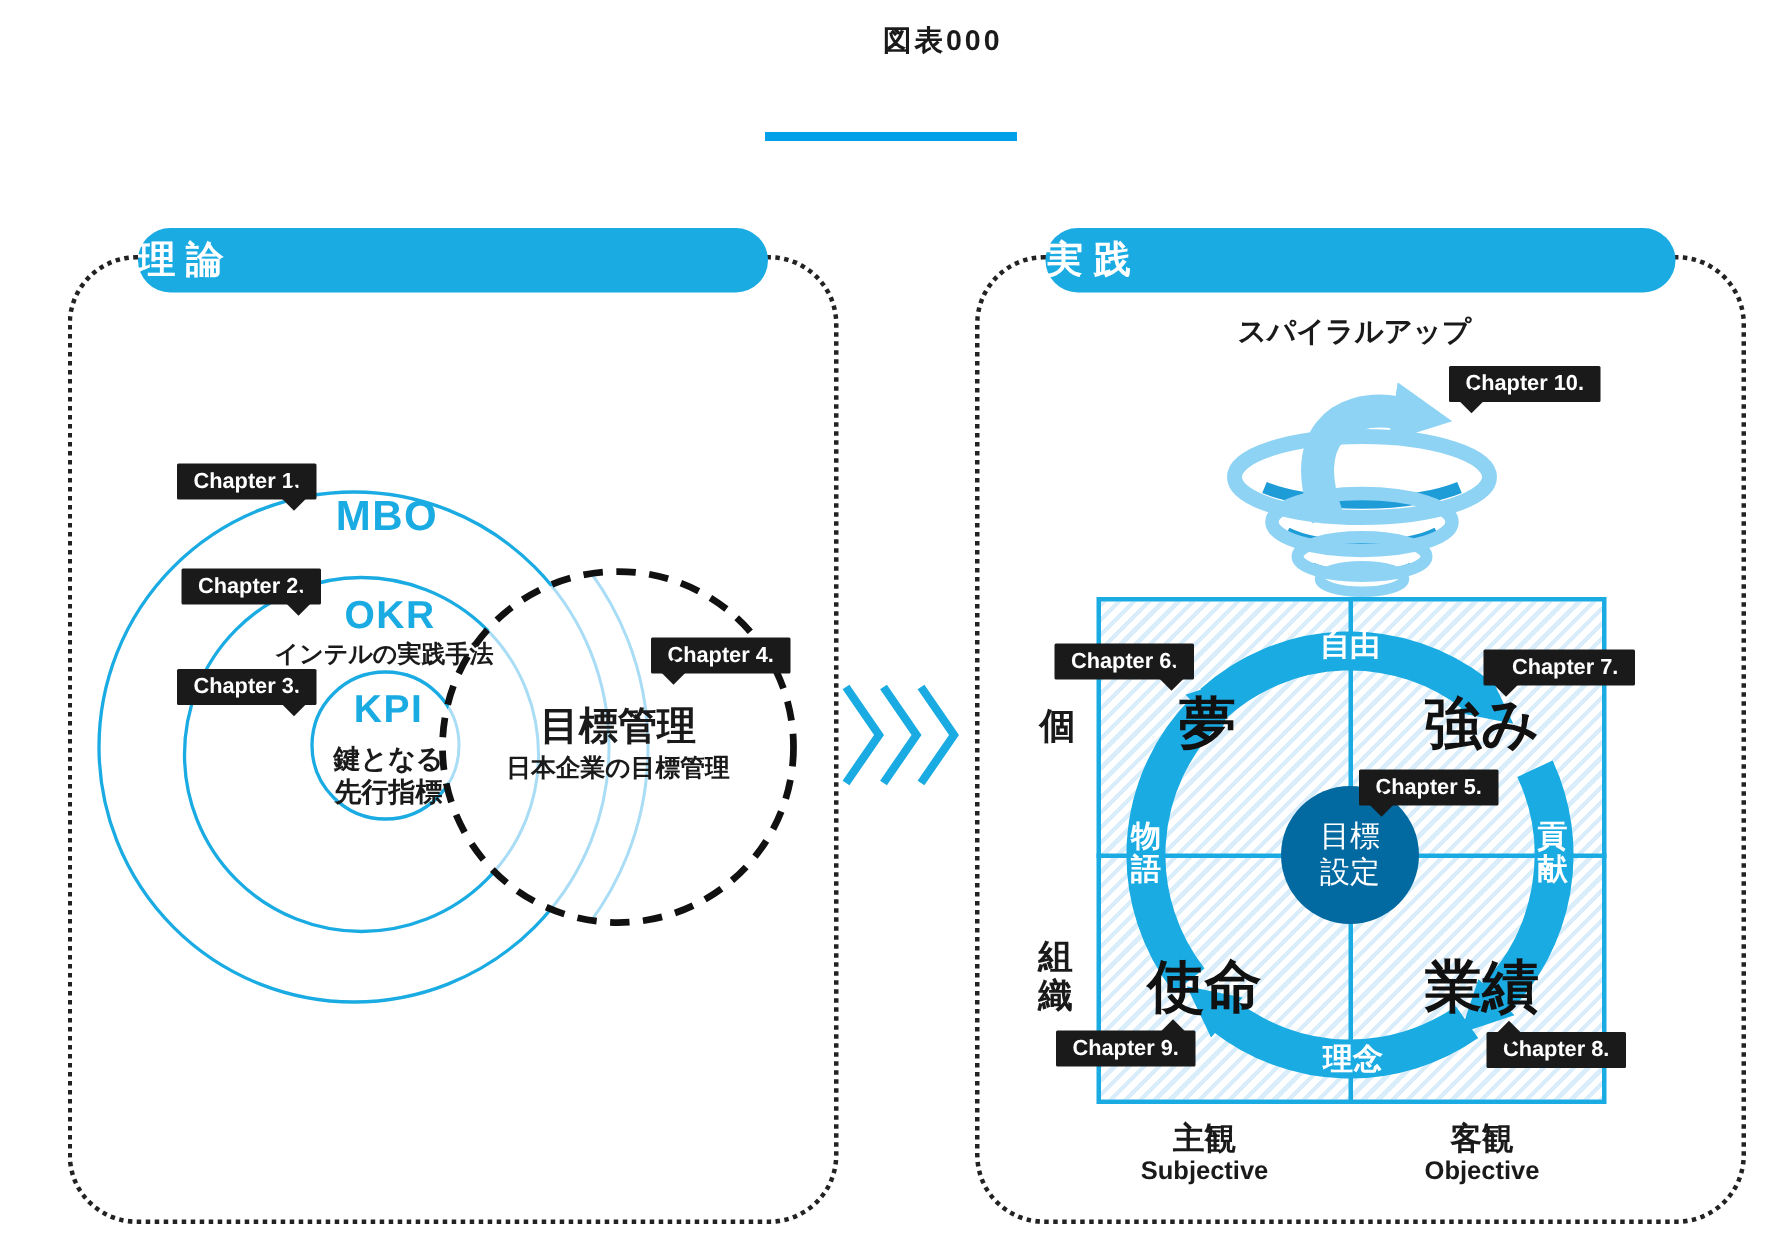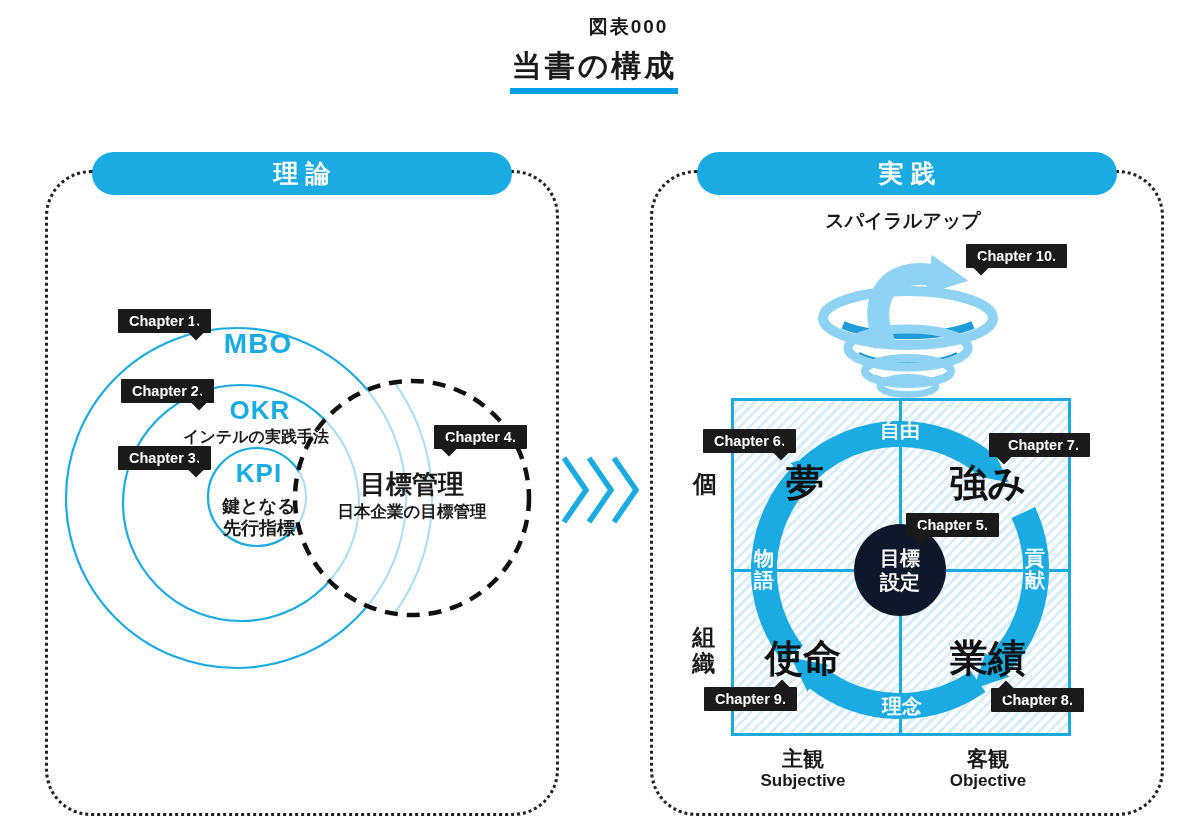--- a/index.html
+++ b/index.html
@@ -7,49 +7,48 @@
         font-family:"Liberation Sans","DejaVu Sans",sans-serif;color:#1a1a1a;}
   .abs{position:absolute;}
   .ctr{transform:translate(-50%,-50%);white-space:nowrap;}
   
   .fig-tag{left:0;top:14px;width:100%;text-align:center;font-size:19px;font-weight:bold;letter-spacing:2px;margin-left:34px;}
   .fig-title{left:0;top:46px;width:100%;text-align:center;font-size:30px;font-weight:600;letter-spacing:3px;}
   .title-bar{left:510px;top:88px;width:168px;height:6px;background:#00A0E9;}
   
   .panel{position:absolute;width:508px;height:640px;border:3.5px dotted #222;border-radius:46px;}
   .pill{position:absolute;left:44px;top:-21px;width:420px;height:43px;border-radius:22px;background:#1AABE3;
-        color:#fff;font-size:25px;font-weight:bold;text-align:center;line-height:43px;z-index:7;}
+        color:#fff;font-size:25px;font-weight:bold;text-align:left;line-height:43px;z-index:7;}
   
   .bubble{position:absolute;background:#1a1a1a;color:#fff;border-radius:1px;height:24px;line-height:24px;
           padding:0 11px;font-weight:bold;font-size:14.5px;z-index:8;white-space:nowrap;}
   .tail{position:absolute;width:12px;height:12px;background:#1a1a1a;transform:rotate(45deg);}
   .tail-br{right:9px;bottom:-5px;} .tail-bl{left:9px;bottom:-5px;}
   .tail-tr{right:9px;top:-5px;}   .tail-tl{left:9px;top:-5px;}
   
   .big-blue{color:#1AABE3;font-weight:bold;letter-spacing:1px;z-index:4;}
   .desc{font-weight:600;z-index:4;}
   
   .matrix{left:78px;top:225px;width:340px;height:338px;box-sizing:border-box;border:3px solid #1AABE3;
           background:repeating-linear-gradient(135deg,#D9EEFA 0 3px,#ffffff 3px 7px);z-index:1;}
   .gridline{background:#1AABE3;z-index:2;}
   .quad{font-size:38px;font-weight:800;z-index:4;color:#111;}
   .vtext{width:1.1em;word-break:break-all;line-height:1.12;text-align:center;white-space:normal;}
   .arclabel{color:#fff;font-weight:bold;font-size:20px;z-index:5;}
-  .center-circle{left:201px;top:351px;width:92px;height:92px;border-radius:50%;background:#0f172a;z-index:4;
+  .center-circle{left:201px;top:351px;width:92px;height:92px;border-radius:50%;background:#0369a1;z-index:4;
                  display:flex;flex-direction:column;align-items:center;justify-content:center;
-                 color:#fff;font-size:20px;font-weight:bold;line-height:24px;}
+                 color:#fff;font-size:20px;font-weight:normal;line-height:24px;}
   svg{position:absolute;left:0;top:0;z-index:3;}
 </style>
 </head>
 <body>
 
 <div class="page">
 
   <div class="abs fig-tag">図表000</div>
-  <div class="abs fig-title">当書の構成</div>
   <div class="abs title-bar"></div>
 
   <div class="panel" style="left:45px;top:170px;">
     <div class="pill">理 論</div>
 
     <svg width="508" height="640" viewBox="0 0 508 640">
       <defs>
         <mask id="outsideDashed">
           <rect x="0" y="0" width="508" height="640" fill="#fff"></rect>
           <circle cx="364" cy="325" r="116" fill="#000"></circle>

